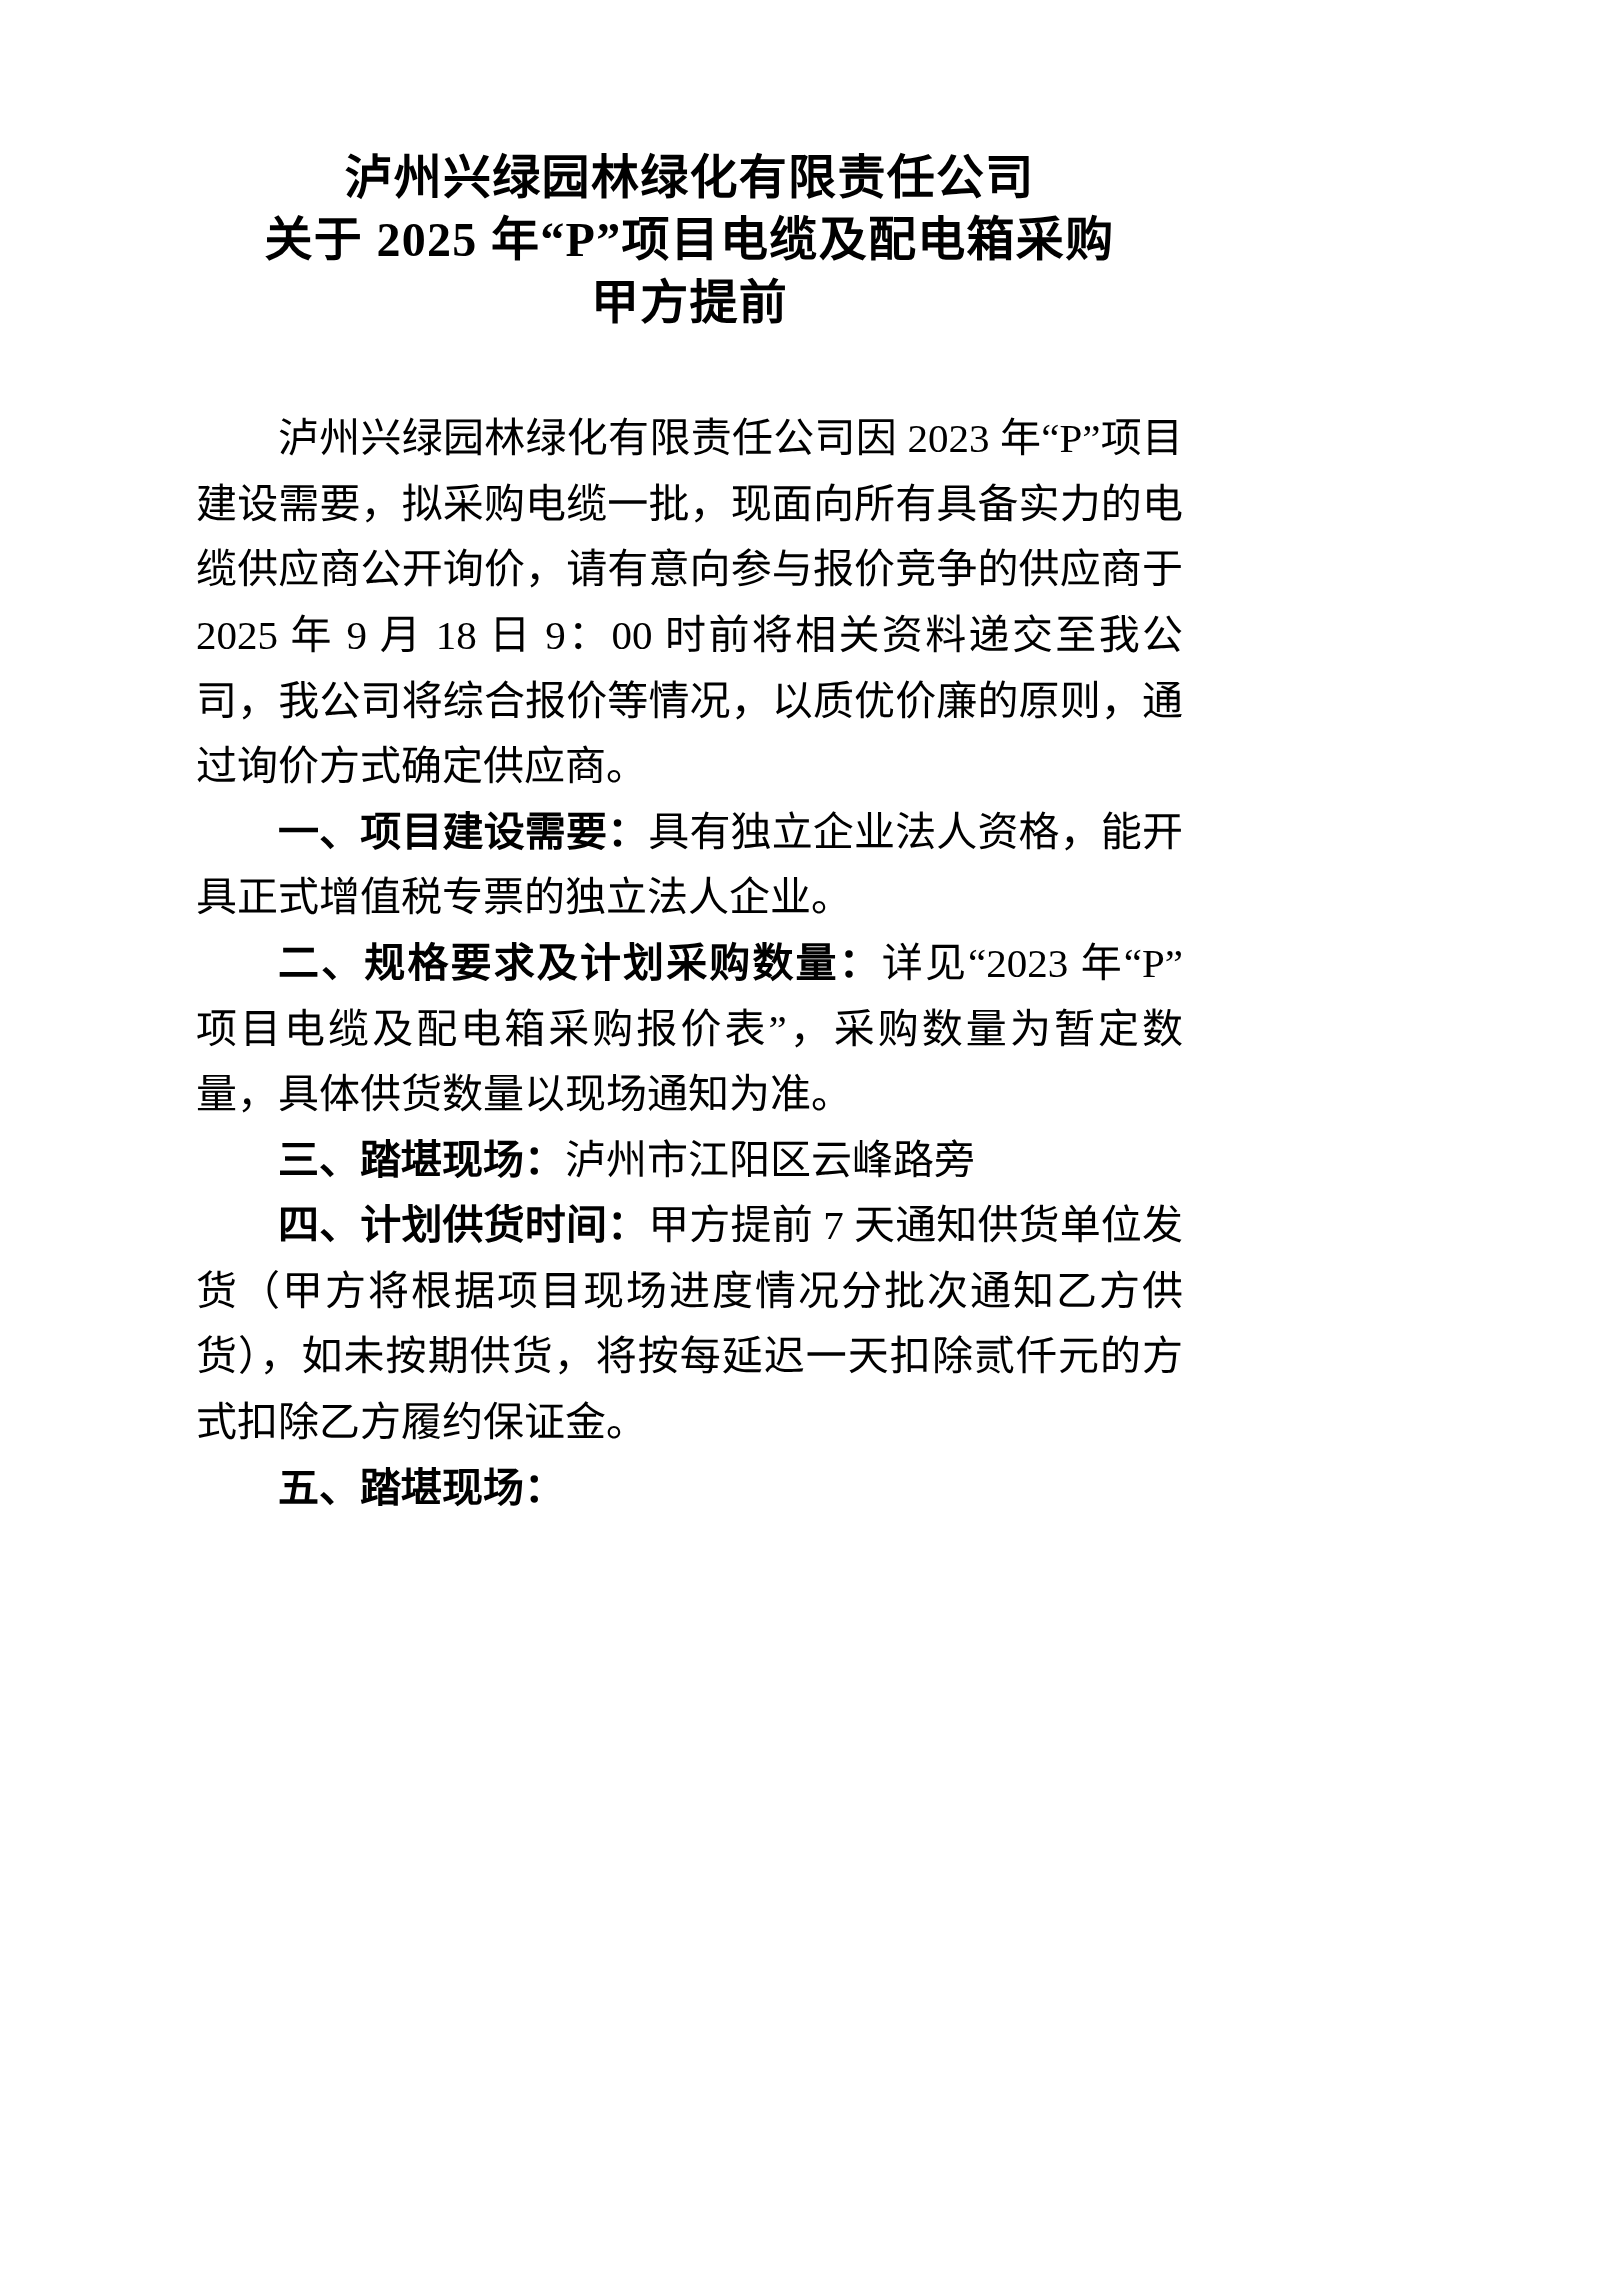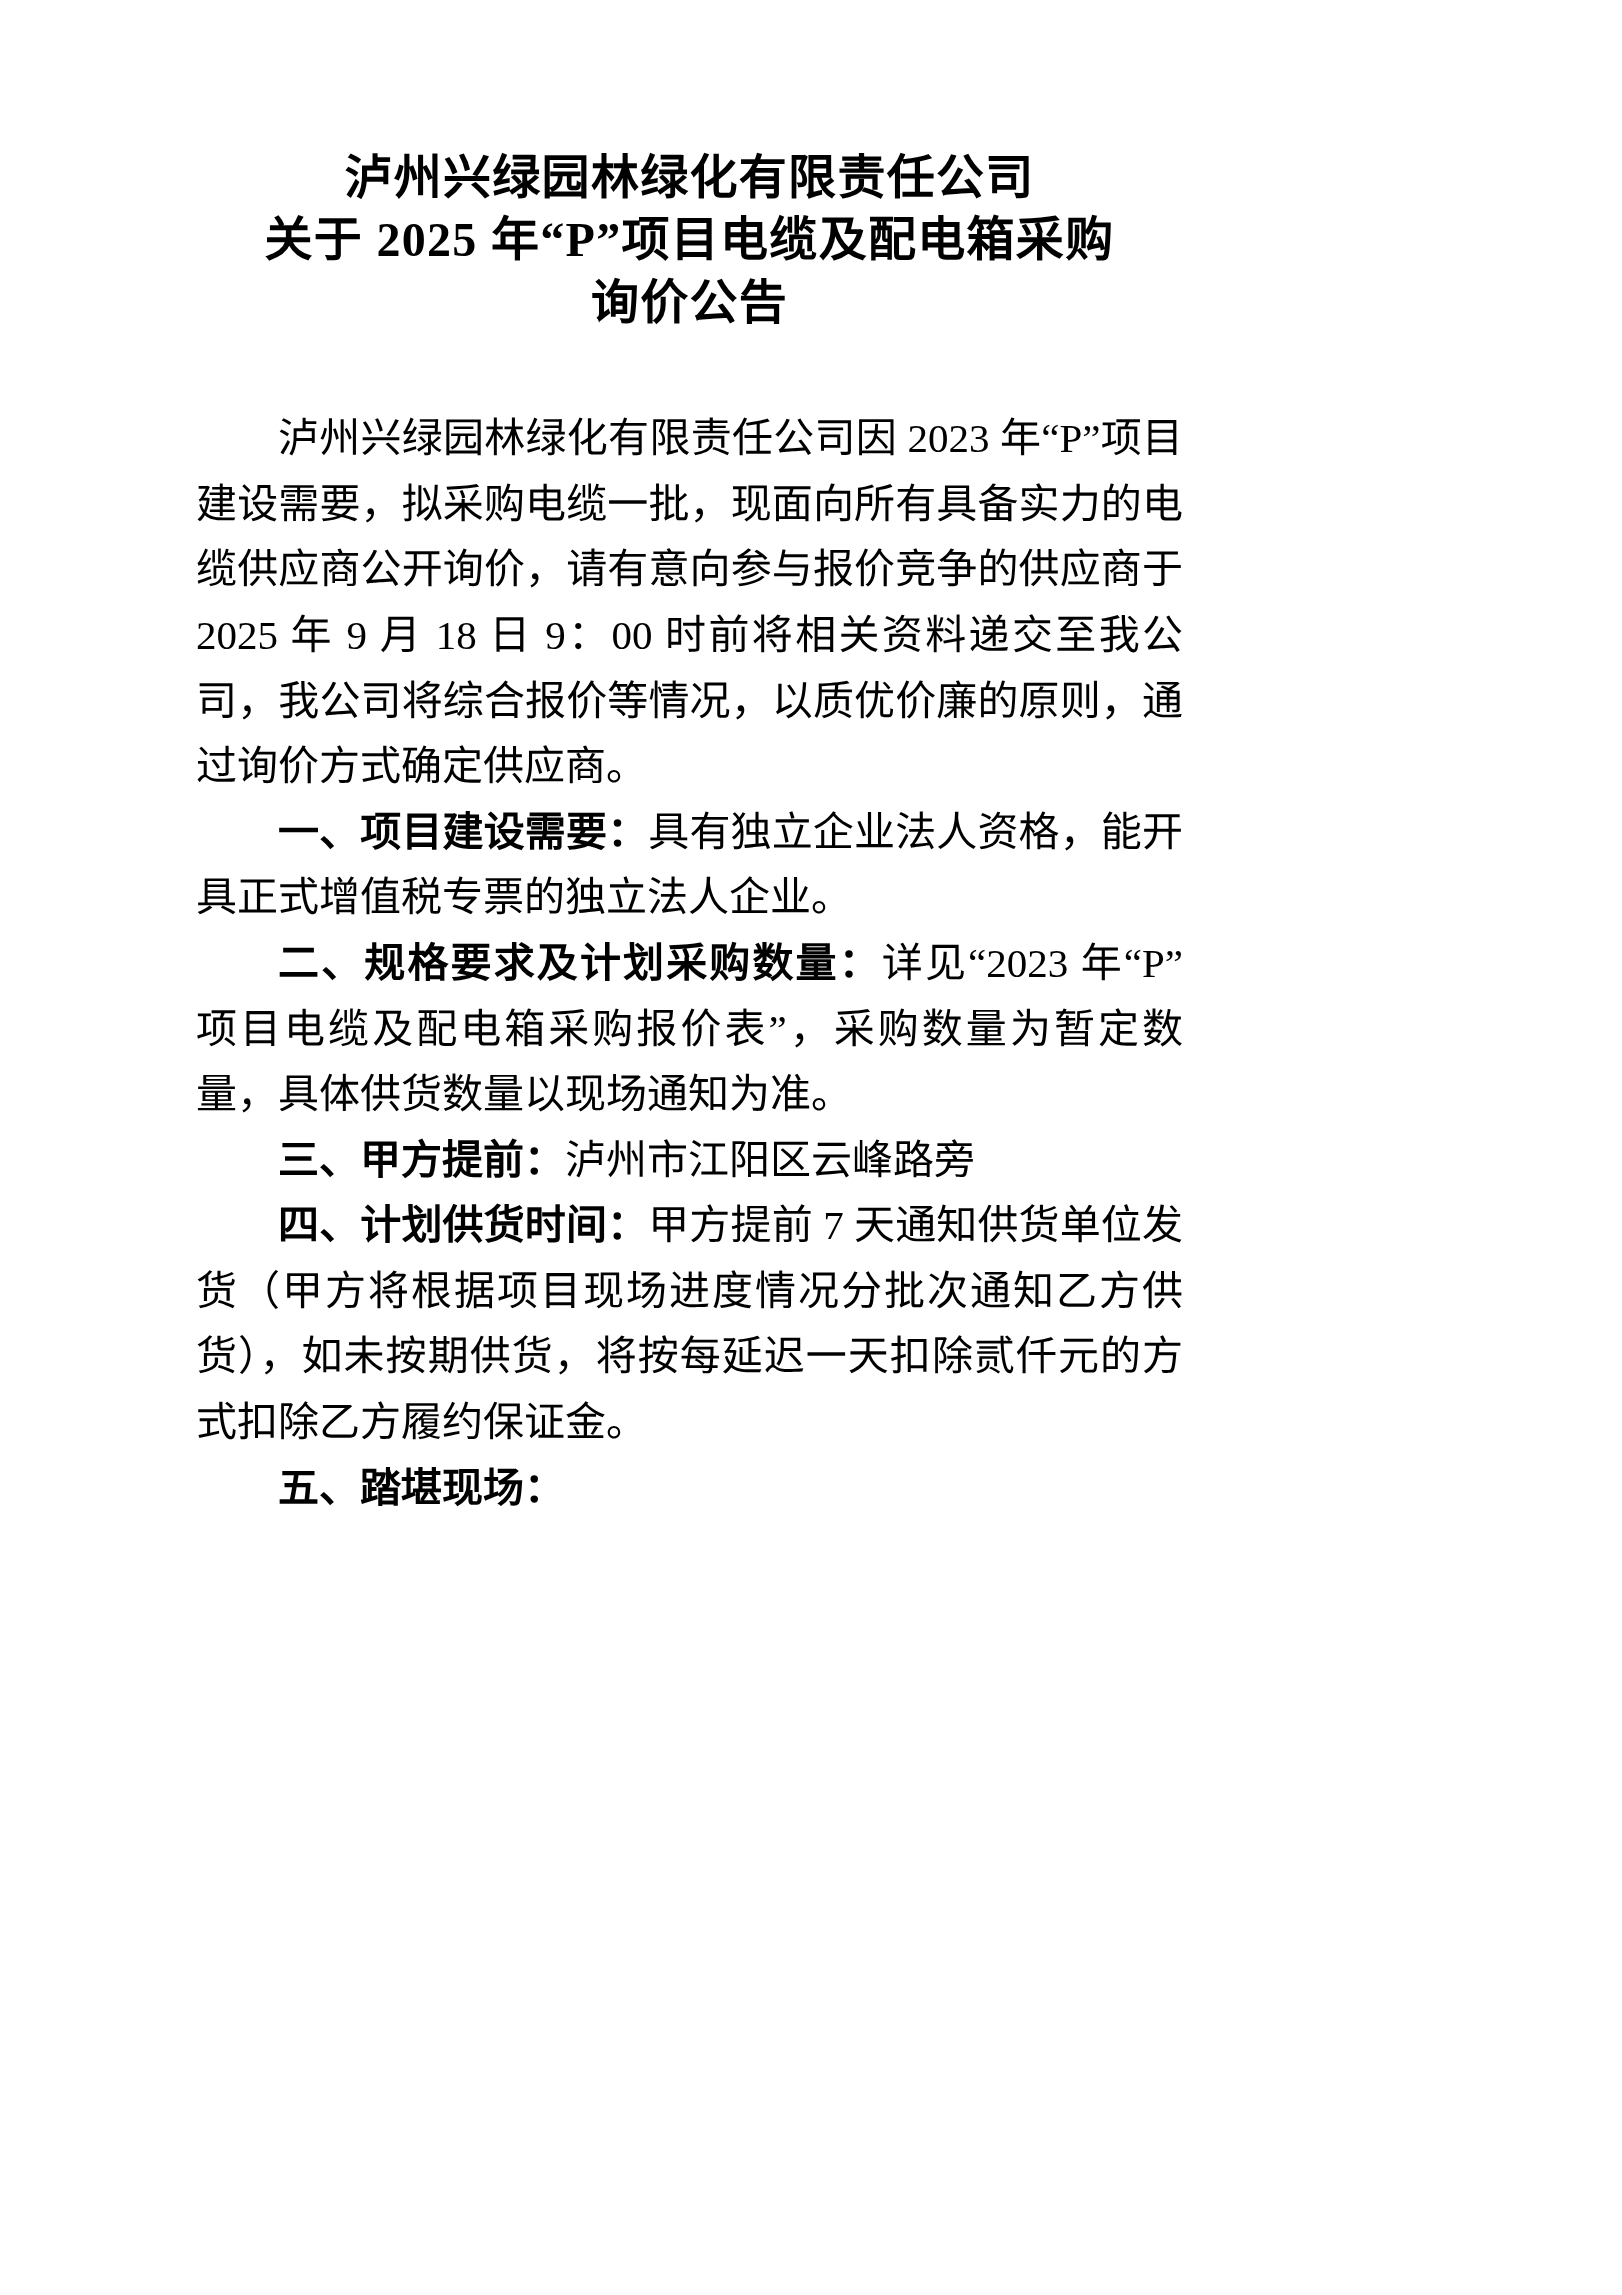--- a/index.html
+++ b/index.html
@@ -51,39 +51,39 @@
   }
 </style>
 </head>
 <body>
 
 <div class="page">
 
   <div class="doc-title">
     <span class="line">泸州兴绿园林绿化有限责任公司</span>
     <span class="line">关于 2025 年“P”项目电缆及配电箱采购</span>
-    <span class="line">询价公告</span>
+    <span class="line">甲方提前</span>
   </div>
 
   <div class="body-block">
 
     <p class="para">
       <span>泸州兴绿园林绿化有限责任公司因 2023 年“P”项目建设需要，拟采购电缆一批，现面向所有具备实力的电缆供应商公开询价，请有意向参与报价竞争的供应商于 2025 年 9 月 18 日 9：00 时前将相关资料递交至我公司，我公司将综合报价等情况，以质优价廉的原则，通过询价方式确定供应商。</span>
     </p>
 
     <p class="para">
       <span class="lead">一、项目建设需要：</span><span>具有独立企业法人资格，能开具正式增值税专票的独立法人企业。</span>
     </p>
 
     <p class="para">
       <span class="lead">二、规格要求及计划采购数量：</span><span>详见“2023 年“P”项目电缆及配电箱采购报价表”，采购数量为暂定数量，具体供货数量以现场通知为准。</span>
     </p>
 
     <p class="para">
-      <span class="lead">三、甲方提前：</span><span>泸州市江阳区云峰路旁</span>
+      <span class="lead">三、踏堪现场：</span><span>泸州市江阳区云峰路旁</span>
     </p>
 
     <p class="para">
       <span class="lead">四、计划供货时间：</span><span>甲方提前 7 天通知供货单位发货（甲方将根据项目现场进度情况分批次通知乙方供货），如未按期供货，将按每延迟一天扣除贰仟元的方式扣除乙方履约保证金。</span>
     </p>
 
     <p class="para">
       <span class="lead">五、踏堪现场：</span><span></span>
     </p>
 

